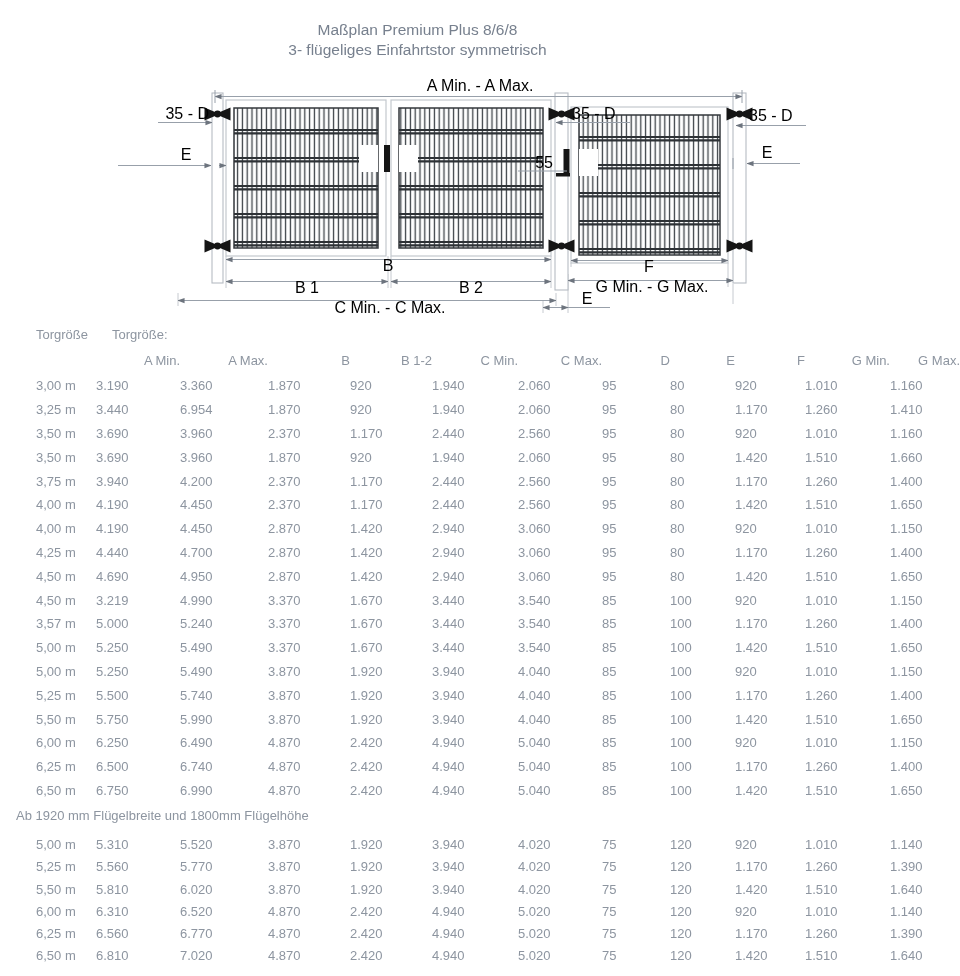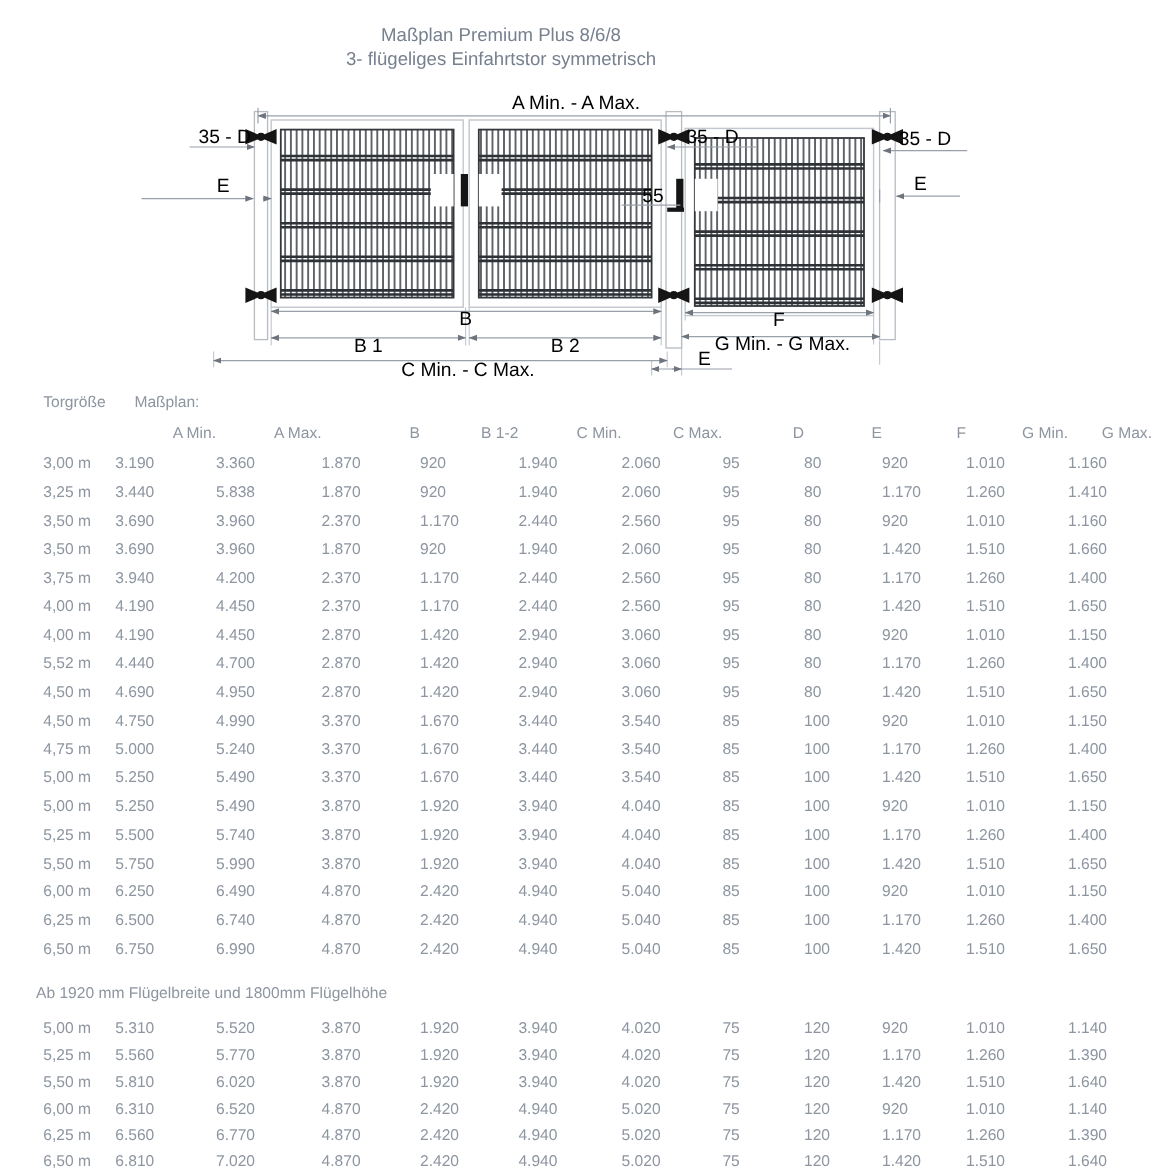--- a/index.html
+++ b/index.html
@@ -18,21 +18,21 @@
   
   .dim-table{position:absolute;top:320px;left:0;width:960px;color:#8d95a0;font-size:13px;}
   .trow{display:grid;grid-template-columns:60px 84px 88px 82px 82px 86px 84px 68px 65px 70px 85px 70px;
         padding-left:36px;align-items:center;}
   .thead1{height:20px;line-height:20px;padding-top:5px;gap:16px;}
   .thead2{height:18px;line-height:18px;margin-top:7px;text-align:right;}
   .tbody-s1{margin-top:4px;}
   .tbody-s1 .trow{height:23.8px;}
   .tbody-s2{margin-top:7px;}
   .tbody-s2 .trow{height:22.3px;}
-  .note{padding-left:30px;margin-top:16px;height:20px;line-height:20px;}
+  .note{padding-left:16px;margin-top:4px;height:20px;line-height:20px;}
   .tcell{white-space:nowrap;overflow:visible;}
 </style>
 </head>
 <body>
 
 <div class="page">
 
   <div class="title-block">
     <div>Maßplan Premium Plus 8/6/8</div>
     <div>3- flügeliges Einfahrtstor symmetrisch</div>
@@ -129,21 +129,21 @@
         <text x="649" y="272" text-anchor="middle">F</text>
         <text x="652" y="292" text-anchor="middle">G Min. - G Max.</text>
         <text x="587" y="304" text-anchor="middle">E</text>
       </g>
     </svg>
   </div>
 
   <div class="dim-table">
     <div class="trow thead1">
       <span class="tcell">Torgröße</span>
-      <span class="tcell">Maßplan:</span>
+      <span class="tcell">Torgröße:</span>
     </div>
     <div class="trow thead2">
       <span class="tcell"></span>
       <span class="tcell">A Min.</span>
       <span class="tcell">A Max.</span>
       <span class="tcell">B</span>
       <span class="tcell">B 1-2</span>
       <span class="tcell">C Min.</span>
       <span class="tcell">C Max.</span>
       <span class="tcell">D</span>
@@ -163,21 +163,21 @@
           <span class="tcell">2.060</span>
           <span class="tcell">95</span>
           <span class="tcell">80</span>
           <span class="tcell">920</span>
           <span class="tcell">1.010</span>
           <span class="tcell">1.160</span>
         </div>
         <div class="trow">
           <span class="tcell">3,25 m</span>
           <span class="tcell">3.440</span>
-          <span class="tcell">5.838</span>
+          <span class="tcell">6.954</span>
           <span class="tcell">1.870</span>
           <span class="tcell">920</span>
           <span class="tcell">1.940</span>
           <span class="tcell">2.060</span>
           <span class="tcell">95</span>
           <span class="tcell">80</span>
           <span class="tcell">1.170</span>
           <span class="tcell">1.260</span>
           <span class="tcell">1.410</span>
         </div>
@@ -245,21 +245,21 @@
           <span class="tcell">1.420</span>
           <span class="tcell">2.940</span>
           <span class="tcell">3.060</span>
           <span class="tcell">95</span>
           <span class="tcell">80</span>
           <span class="tcell">920</span>
           <span class="tcell">1.010</span>
           <span class="tcell">1.150</span>
         </div>
         <div class="trow">
-          <span class="tcell">5,52 m</span>
+          <span class="tcell">4,25 m</span>
           <span class="tcell">4.440</span>
           <span class="tcell">4.700</span>
           <span class="tcell">2.870</span>
           <span class="tcell">1.420</span>
           <span class="tcell">2.940</span>
           <span class="tcell">3.060</span>
           <span class="tcell">95</span>
           <span class="tcell">80</span>
           <span class="tcell">1.170</span>
           <span class="tcell">1.260</span>
@@ -274,34 +274,34 @@
           <span class="tcell">2.940</span>
           <span class="tcell">3.060</span>
           <span class="tcell">95</span>
           <span class="tcell">80</span>
           <span class="tcell">1.420</span>
           <span class="tcell">1.510</span>
           <span class="tcell">1.650</span>
         </div>
         <div class="trow">
           <span class="tcell">4,50 m</span>
-          <span class="tcell">4.750</span>
+          <span class="tcell">3.219</span>
           <span class="tcell">4.990</span>
           <span class="tcell">3.370</span>
           <span class="tcell">1.670</span>
           <span class="tcell">3.440</span>
           <span class="tcell">3.540</span>
           <span class="tcell">85</span>
           <span class="tcell">100</span>
           <span class="tcell">920</span>
           <span class="tcell">1.010</span>
           <span class="tcell">1.150</span>
         </div>
         <div class="trow">
-          <span class="tcell">4,75 m</span>
+          <span class="tcell">3,57 m</span>
           <span class="tcell">5.000</span>
           <span class="tcell">5.240</span>
           <span class="tcell">3.370</span>
           <span class="tcell">1.670</span>
           <span class="tcell">3.440</span>
           <span class="tcell">3.540</span>
           <span class="tcell">85</span>
           <span class="tcell">100</span>
           <span class="tcell">1.170</span>
           <span class="tcell">1.260</span>

